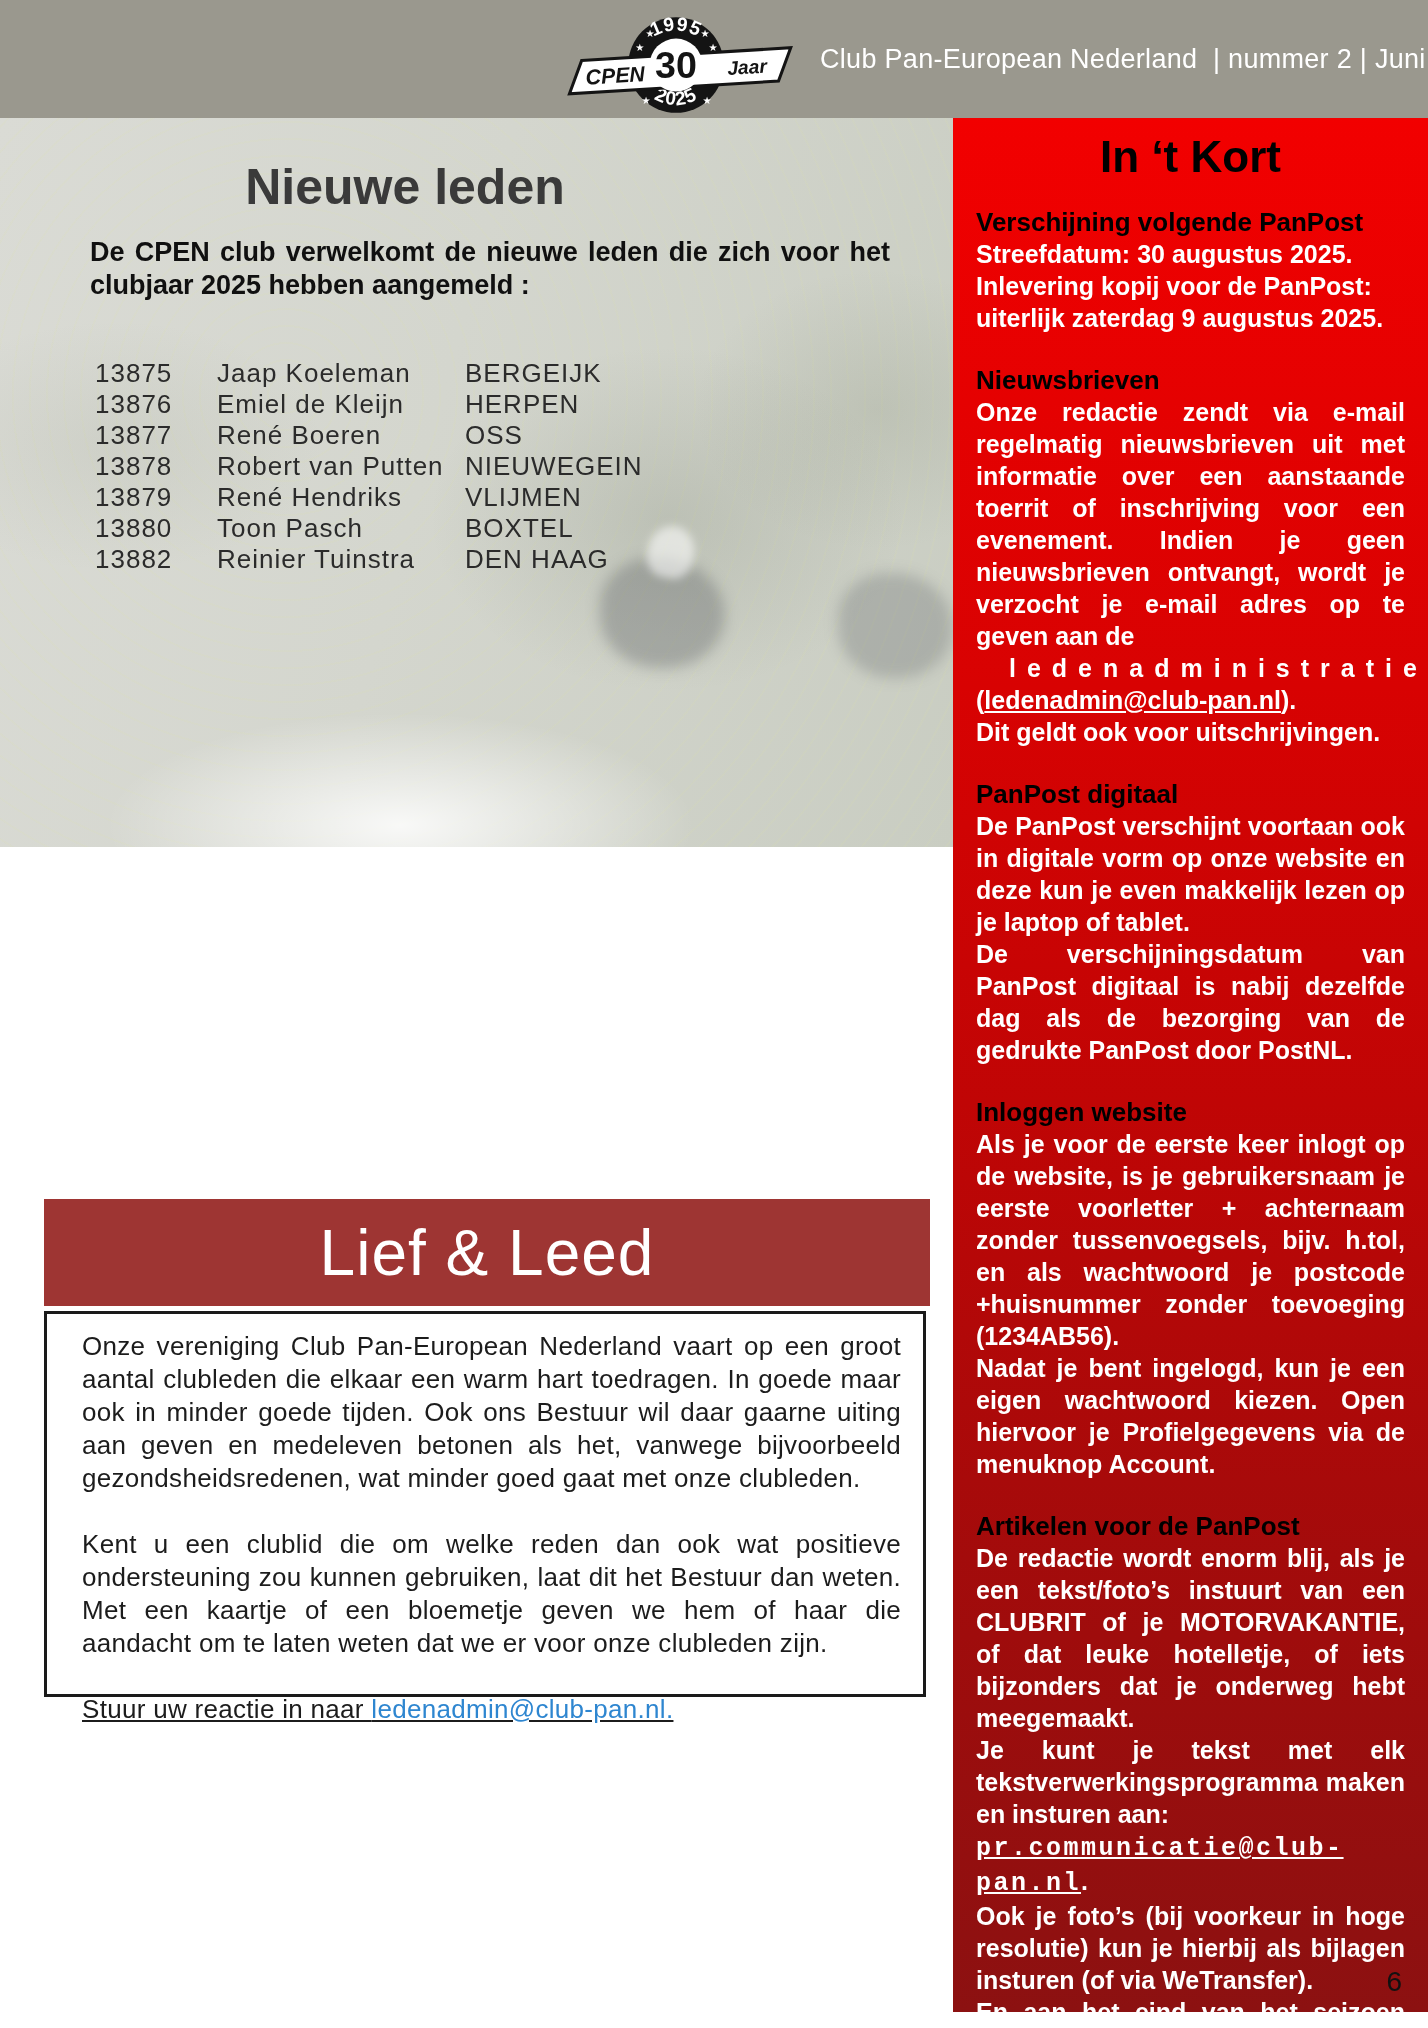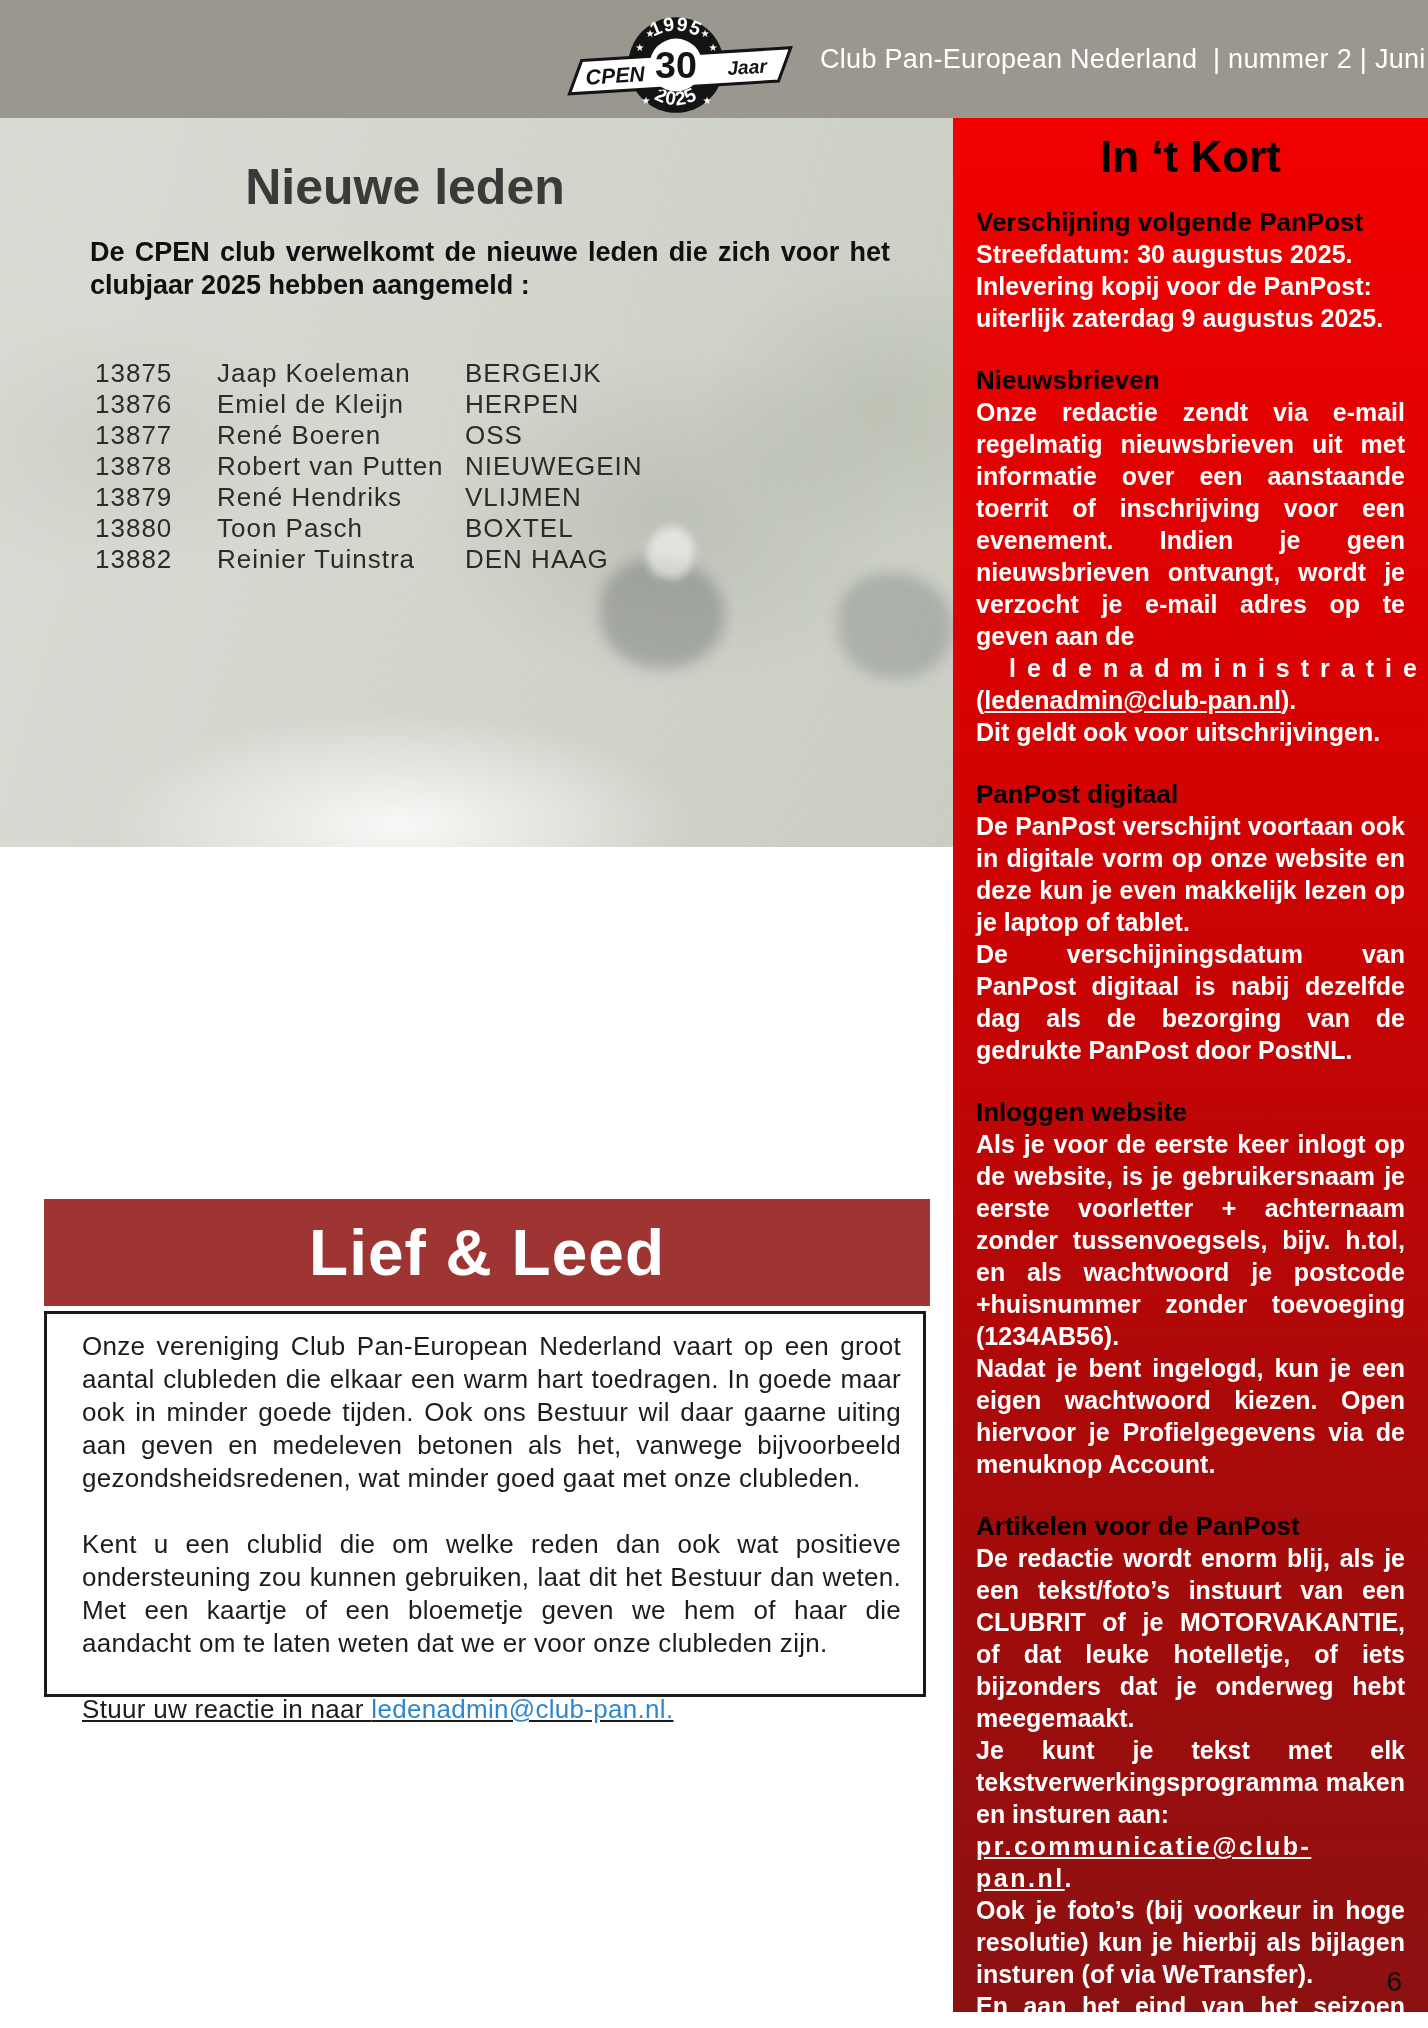--- a/index.html
+++ b/index.html
@@ -30,42 +30,42 @@
             font-size:50px;font-weight:bold;color:#3a3a3a;}
   .nl-intro{position:absolute;left:90px;top:118px;width:800px;font-size:27px;font-weight:bold;
             color:#101010;line-height:33px;text-align:justify;}
   .member-table{position:absolute;left:95px;top:240px;width:740px;color:#2b2b2b;}
   .member-row{display:grid;grid-template-columns:122px 248px auto;height:31px;
               font-size:26px;letter-spacing:1px;line-height:31px;}
 
   
   .ll-banner{position:absolute;left:44px;top:1199px;width:886px;height:107px;background:#9e3533;
              display:flex;align-items:center;justify-content:center;color:#ffffff;
-             font-size:64px;font-weight:bold;letter-spacing:1px;}
+             font-size:64px;font-weight:normal;letter-spacing:1px;}
   .ll-box{position:absolute;left:44px;top:1311px;width:832px;height:348px;border:3px solid #1a1a1a;
           padding:16px 22px;font-size:26px;line-height:33px;color:#1c1c1c;letter-spacing:.3px;
           text-align:justify;}
   .ll-box p{margin:0 0 33px 13px;}
   .ll-closing{text-align:left;text-decoration:underline;}
   .ll-link{color:#2e86d0;text-decoration:none;cursor:pointer;}
 
   
   .redcol{position:absolute;left:953px;top:118px;width:429px;height:1894px;padding:0 23px;
           background:linear-gradient(180deg,#f20000 0%,#d80202 30%,#c00505 52%,#a30b0b 76%,#8c1111 100%);
           color:#ffffff;}
   .rc-title{margin:14px 0 24px 0;text-align:center;font-size:44px;font-weight:bold;color:#000000;}
   .rc-section{margin-top:30px;}
   .rc-section:first-of-type{margin-top:0;}
   .rc-heading{font-size:26px;font-weight:bold;color:#000000;line-height:32px;}
   .rc-block{font-size:25px;font-weight:bold;line-height:32px;}
   .rc-block.justify{text-align:justify;}
   .rc-block.left{text-align:left;}
   .rc-block.spread{letter-spacing:11px;white-space:nowrap;margin-left:33px;}
   .rc-link{color:#ffffff;text-decoration:underline;cursor:pointer;}
-  .rc-link.spread{letter-spacing:2.5px;}
+  .rc-link.spread{letter-spacing:2.5px;font-family:Liberation Mono, monospace;}
   .pagenum{position:absolute;right:26px;bottom:14px;font-size:28px;color:#111111;}
 </style>
 </head>
 <body>
 
 <div id="page">
 
   <div class="header">
     <svg class="logo" viewBox="0 0 240 110">
       <defs>

